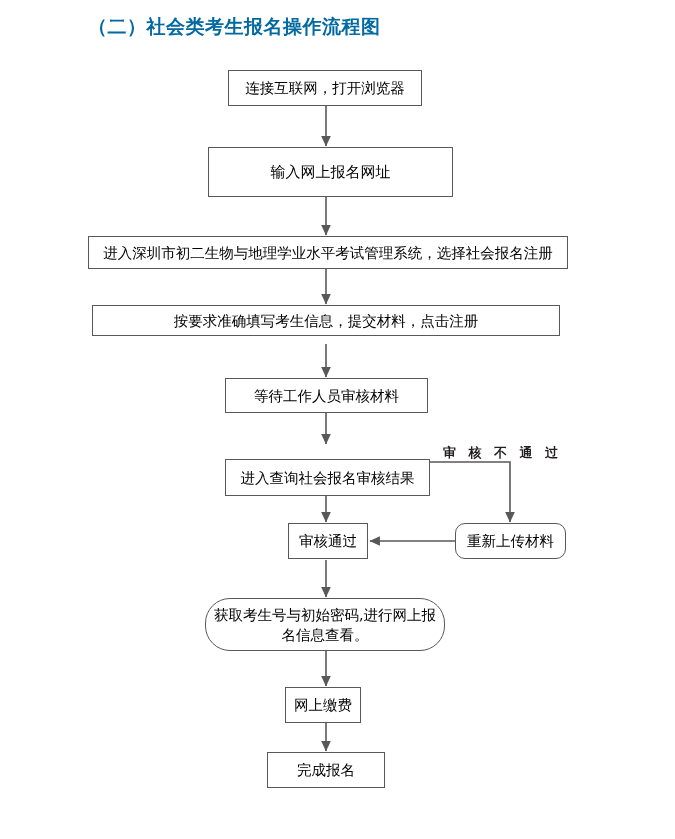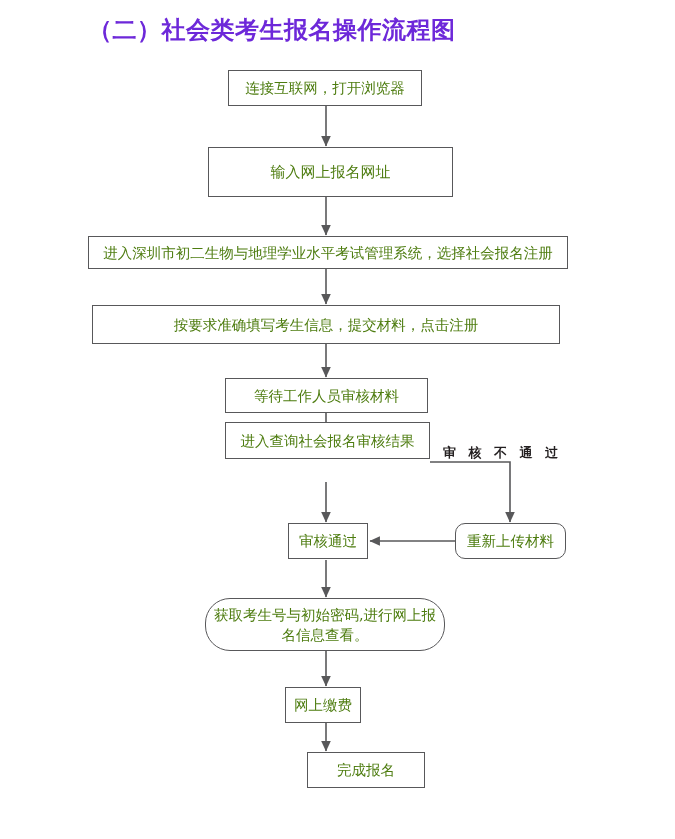--- a/index.html
+++ b/index.html
@@ -19,39 +19,39 @@
     position: absolute;
     left: 0;
     top: 0;
     width: 675px;
     height: 839px;
   }
   #title {
     position: absolute;
     left: 88px;
     top: 14px;
-    font-size: 24px;
+    font-size: 19px;
     font-weight: bold;
     letter-spacing: 0.5px;
-    color: #6d28d9;
+    color: #0369a1;
     white-space: nowrap;
     font-family: "DejaVu Serif", "Liberation Serif", serif;
   }
   .node {
     position: absolute;
     box-sizing: border-box;
     border: 1.4px solid #58585a;
     background: #ffffff;
     display: flex;
     align-items: center;
     justify-content: center;
     text-align: center;
     font-size: 14.5px;
     line-height: 1.38;
-    color: #4d7c0f;
+    color: #000000;
     font-family: "DejaVu Serif", "Liberation Serif", serif;
     padding: 2px 6px;
   }
   .node.big {
     font-size: 15px;
   }
   .edge-label {
     position: absolute;
     font-size: 13px;
     font-weight: bold;
@@ -111,31 +111,31 @@
 
     <line x1="326" y1="723" x2="326" y2="751" marker-end="url(#arrow)"></line>
   </svg>
 
   <div class="node" style="left:228px; top:70px; width:194px; height:36px;">连接互联网，打开浏览器</div>
 
   <div class="node big" style="left:208px; top:147px; width:245px; height:50px;">输入网上报名网址</div>
 
   <div class="node" style="left:88px; top:236px; width:480px; height:33px;">进入深圳市初二生物与地理学业水平考试管理系统，选择社会报名注册</div>
 
-  <div class="node" style="left:92px; top:305px; width:468px; height:39px;">按要求准确填写考生信息，提交材料，点击注册</div>
+  <div class="node" style="left:92px; top:305px; width:468px; height:31px;">按要求准确填写考生信息，提交材料，点击注册</div>
 
   <div class="node" style="left:225px; top:378px; width:203px; height:35px;text-align:right;">等待工作人员审核材料</div>
 
-  <div class="node" style="left:225px; top:422px; width:205px; height:37px;">进入查询社会报名审核结果</div>
+  <div class="node" style="left:225px; top:459px; width:205px; height:37px;">进入查询社会报名审核结果</div>
 
   <div class="edge-label" style="left:443px; top:444px;text-align:center;">审 核 不 通 过</div>
 
   <div class="node" style="left:288px; top:523px; width:80px; height:36px;">审核通过</div>
 
   <div class="node" style="left:455px; top:523px; width:111px; height:36px;border-radius:10px;">重新上传材料</div>
 
   <div class="node" style="left:205px; top:598px; width:240px; height:53px;border-radius:25px;">获取考生号与初始密码,进行网上报名信息查看。</div>
 
   <div class="node" style="left:285px; top:687px; width:76px; height:36px;">网上缴费</div>
 
-  <div class="node" style="left:267px; top:752px; width:118px; height:36px;margin-left:40px;">完成报名</div>
+  <div class="node" style="left:267px; top:752px; width:118px; height:36px;">完成报名</div>
 
 </div>
 
 </body></html>

